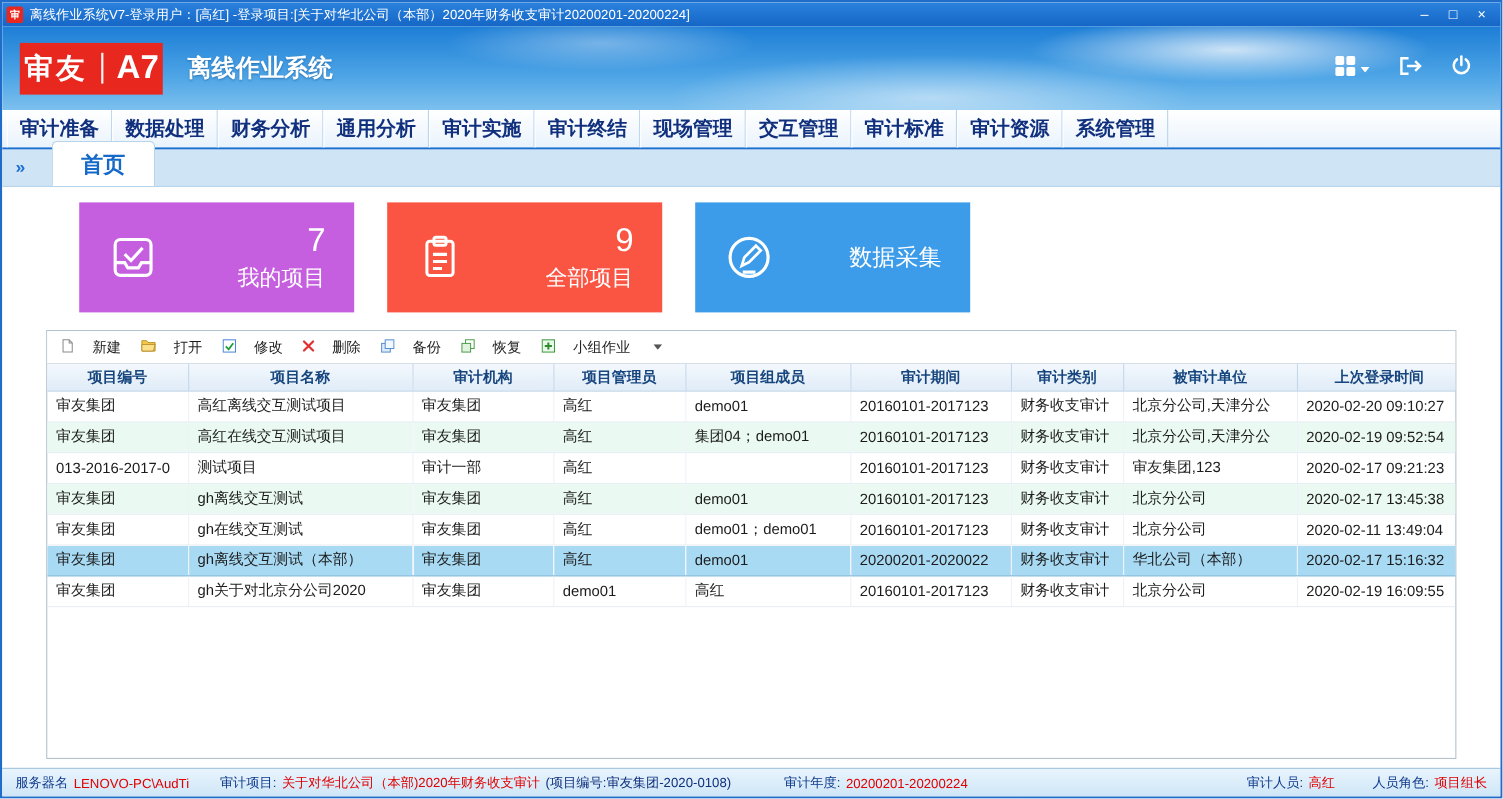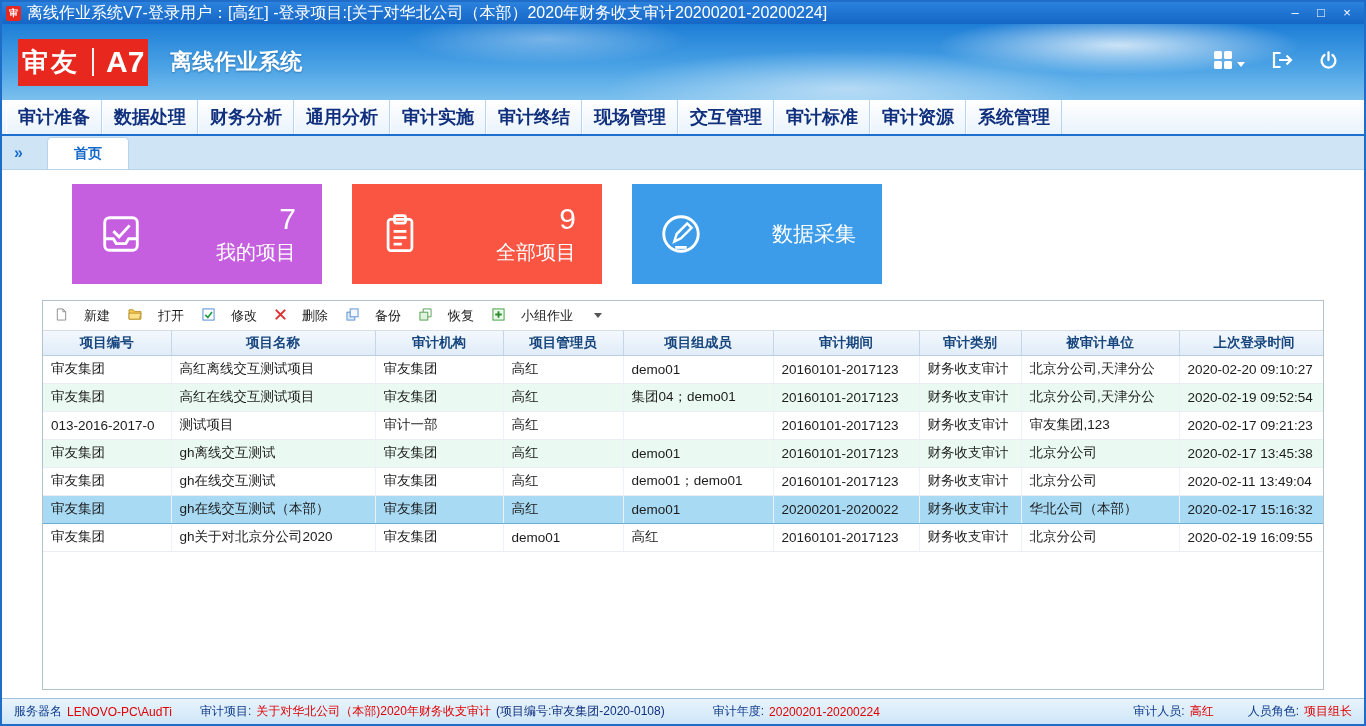--- a/index.html
+++ b/index.html
@@ -2,21 +2,21 @@
 <html><head>
 <meta charset="utf-8">
 <style>
   * { box-sizing: border-box; margin: 0; padding: 0; }
   html,body { width:1366px; height:726px; font-family:"Liberation Sans","DejaVu Sans",sans-serif; }
   .window { width:1366px; height:726px; display:flex; flex-direction:column; border:2px solid #1f6cc9; background:#fff; overflow:hidden; }
 
   
   .titlebar { height:22px; flex:0 0 22px; background:linear-gradient(#2b82dd,#1566c6); display:flex; align-items:center; padding:0 4px; color:#fff; }
   .title-appicon { width:15px; height:15px; background:#e8281e; color:#fff; font-size:9px; display:flex; align-items:center; justify-content:center; margin-right:6px; border-radius:2px; font-weight:bold; }
-  .title-text { font-size:16px; white-space:nowrap; overflow:hidden; }
+  .title-text { font-size:12px; white-space:nowrap; overflow:hidden; }
   .win-controls { margin-left:auto; display:flex; }
   .winbtn { width:26px; text-align:center; font-size:13px; line-height:20px; cursor:pointer; color:#fff; }
 
   
   .header { height:76px; flex:0 0 76px; display:flex; align-items:center; padding:0 26px 0 16px;
     background:
       radial-gradient(ellipse 260px 42px at 82% 28%, rgba(255,255,255,.75), transparent 70%),
       radial-gradient(ellipse 340px 55px at 62% 85%, rgba(255,255,255,.5), transparent 70%),
       radial-gradient(ellipse 200px 36px at 40% 20%, rgba(255,255,255,.35), transparent 70%),
       linear-gradient(180deg,#1d7ed6,#4ea5e6 60%,#7cc0ee); }
@@ -29,21 +29,21 @@
   .header-actions { margin-left:auto; display:flex; align-items:center; gap:26px; }
   .hicon { display:flex; align-items:center; gap:4px; cursor:pointer; }
 
   
   .menu { height:36px; flex:0 0 36px; display:flex; align-items:stretch; background:linear-gradient(#ffffff,#e9f3fc); border-bottom:2px solid #1b6fd0; padding-left:4px; }
   .menu-tab { min-width:96px; display:flex; align-items:center; justify-content:center; font-size:18px; font-weight:bold; color:#10307e; border-right:1px solid #b9d4ee; border-left:1px solid #ffffff; padding:0 10px; cursor:pointer; }
 
   
   .tabstrip { height:34px; flex:0 0 34px; background:#cfe4f4; display:flex; align-items:flex-end; padding-left:8px; border-bottom:1px solid #b8d4ea; }
   .collapse-btn { color:#1b6fd0; font-weight:bold; font-size:16px; padding:0 8px 7px 4px; cursor:pointer; }
-  .hometab { background:#fff; color:#1569c8; font-size:14px; font-weight:bold; padding:7px 26px 6px; border-radius:5px 5px 0 0; border:1px solid #b8d4ea; border-bottom:none; margin-left:16px; cursor:pointer; }
+  .hometab { background:#fff; color:#1569c8; font-size:20px; font-weight:bold; padding:7px 26px 6px; border-radius:5px 5px 0 0; border:1px solid #b8d4ea; border-bottom:none; margin-left:16px; cursor:pointer; }
 
   
   .content { flex:1; background:#fff; padding:12px 40px 8px 40px; display:flex; flex-direction:column; min-height:0; }
   .cards { display:flex; gap:30px; margin:2px 0 16px 30px; }
   .card { width:250px; height:100px; color:#fff; display:flex; align-items:center; cursor:pointer; }
   .card .icon-wrap { margin-left:26px; display:flex; }
   .card .texts { flex:1; text-align:right; margin-right:26px; }
   .card .texts.center { display:flex; align-items:center; justify-content:flex-end; height:100%; }
   .count { font-size:30px; line-height:1.15; }
   .card-label { font-size:20px; margin-top:2px; }
@@ -319,21 +319,21 @@
                 <td>审友集团</td>
                 <td>高红</td>
                 <td>demo01；demo01</td>
                 <td>20160101-2017123</td>
                 <td>财务收支审计</td>
                 <td>北京分公司</td>
                 <td>2020-02-11 13:49:04</td>
               </tr>
               <tr class="row-selected">
                 <td>审友集团</td>
-                <td>gh在线交互测试（本部）</td>
+                <td>gh离线交互测试（本部）</td>
                 <td>审友集团</td>
                 <td>高红</td>
                 <td>demo01</td>
                 <td>20200201-2020022</td>
                 <td>财务收支审计</td>
                 <td>华北公司（本部）</td>
                 <td>2020-02-17 15:16:32</td>
               </tr>
               <tr>
                 <td>审友集团</td>

